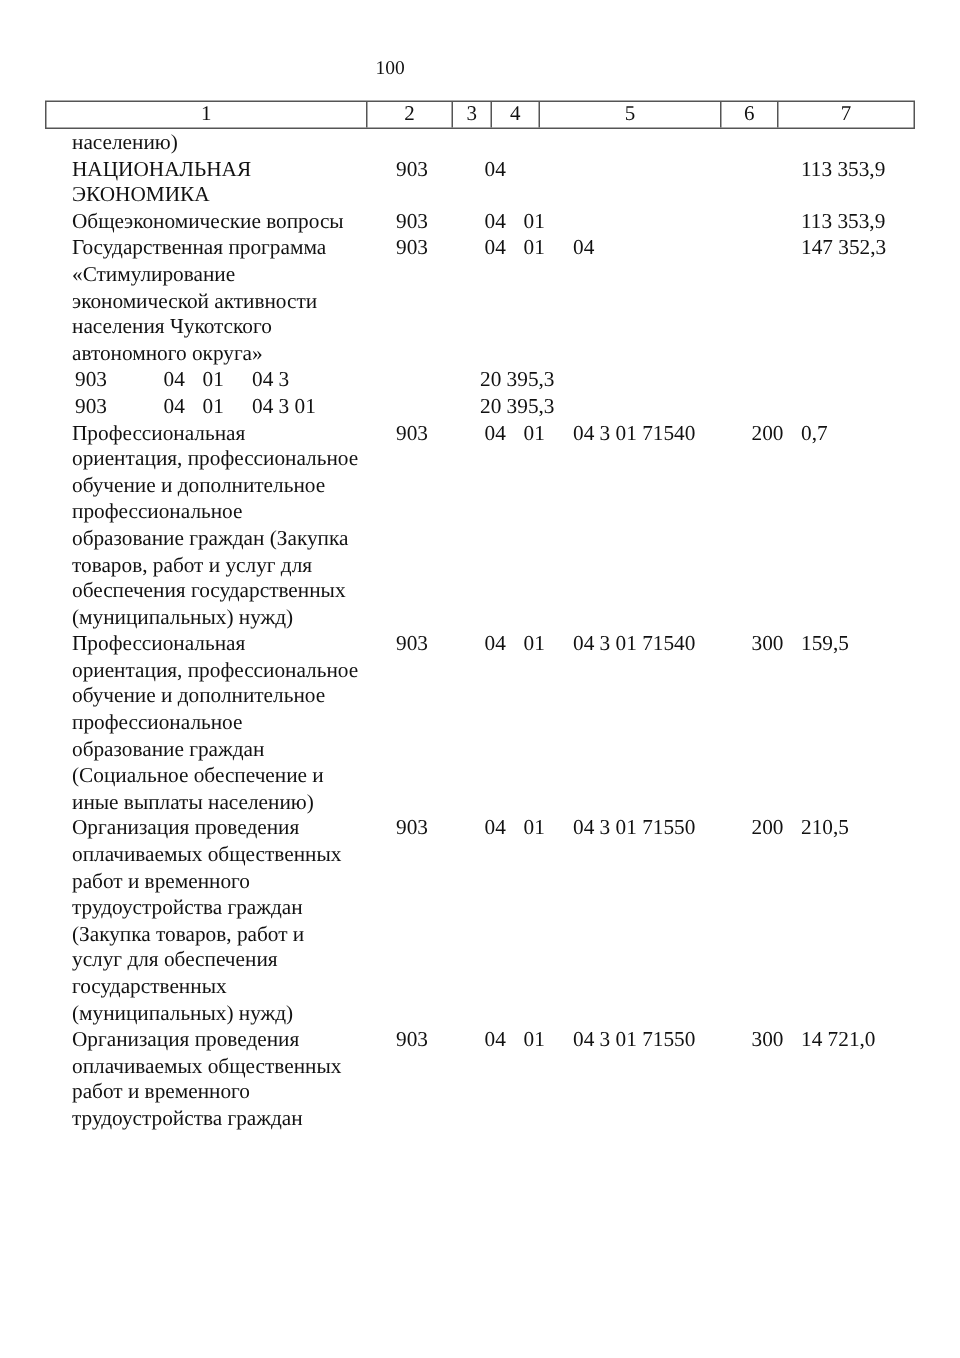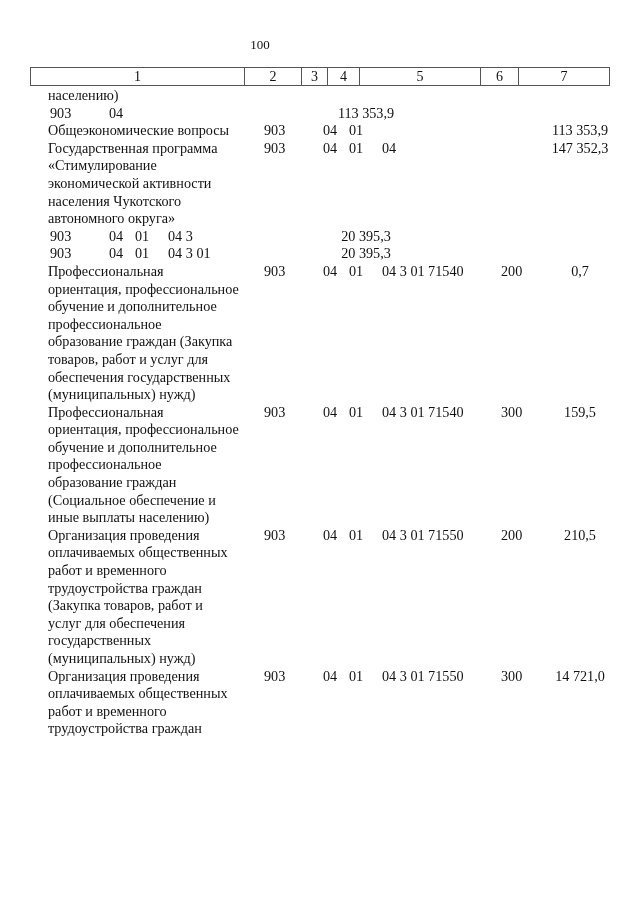--- a/index.html
+++ b/index.html
@@ -13,21 +13,21 @@
   .c1 { width:214px; } .c2 { width:57px; } .c3 { width:26px; } .c4 { width:32px; }
   .c5 { width:121px; } .c6 { width:38px; } .c7 { width:90px; }
   .body { position:absolute; top:87px; left:30px; width:580px;margin-left:16px; }
   .row { display:flex; font-size:14.2px; line-height:17.6px; }
   .row .t1 { width:214px; padding-left:2px; box-sizing:border-box; }
   .row .t2 { width:57px; padding-left:4px; box-sizing:border-box; }
   .row .t3 { width:26px; padding-left:6px; box-sizing:border-box; }
   .row .t4 { width:32px; padding-left:6px; box-sizing:border-box; }
   .row .t5 { width:121px; padding-left:7px; box-sizing:border-box; }
   .row .t6 { width:38px; padding-left:5px; box-sizing:border-box; }
-  .row .t7 { width:92px; text-align:center; padding-right:0; box-sizing:border-box; }
+  .row .t7 { width:92px; text-align:left; padding-right:0; box-sizing:border-box; }
   .cell-text { white-space:pre-line; }
 </style>
 </head>
 <body>
 
 <div class="page-num">100</div>
 
 <div class="hdr">
   <div class="c1">1</div>
   <div class="c2">2</div>
@@ -42,20 +42,22 @@
   <div class="row">
     <div class="t1 cell-text">населению)</div>
     <div class="t2"></div>
     <div class="t3"></div>
     <div class="t4"></div>
     <div class="t5"></div>
     <div class="t6"></div>
     <div class="t7"></div>
   </div>
   <div class="row">
+    <div class="t1 cell-text">НАЦИОНАЛЬНАЯ
+ЭКОНОМИКА</div>
     <div class="t2">903</div>
     <div class="t3">04</div>
     <div class="t4"></div>
     <div class="t5"></div>
     <div class="t6"></div>
     <div class="t7">113 353,9</div>
   </div>
   <div class="row">
     <div class="t1 cell-text">Общеэкономические вопросы</div>
     <div class="t2">903</div>

